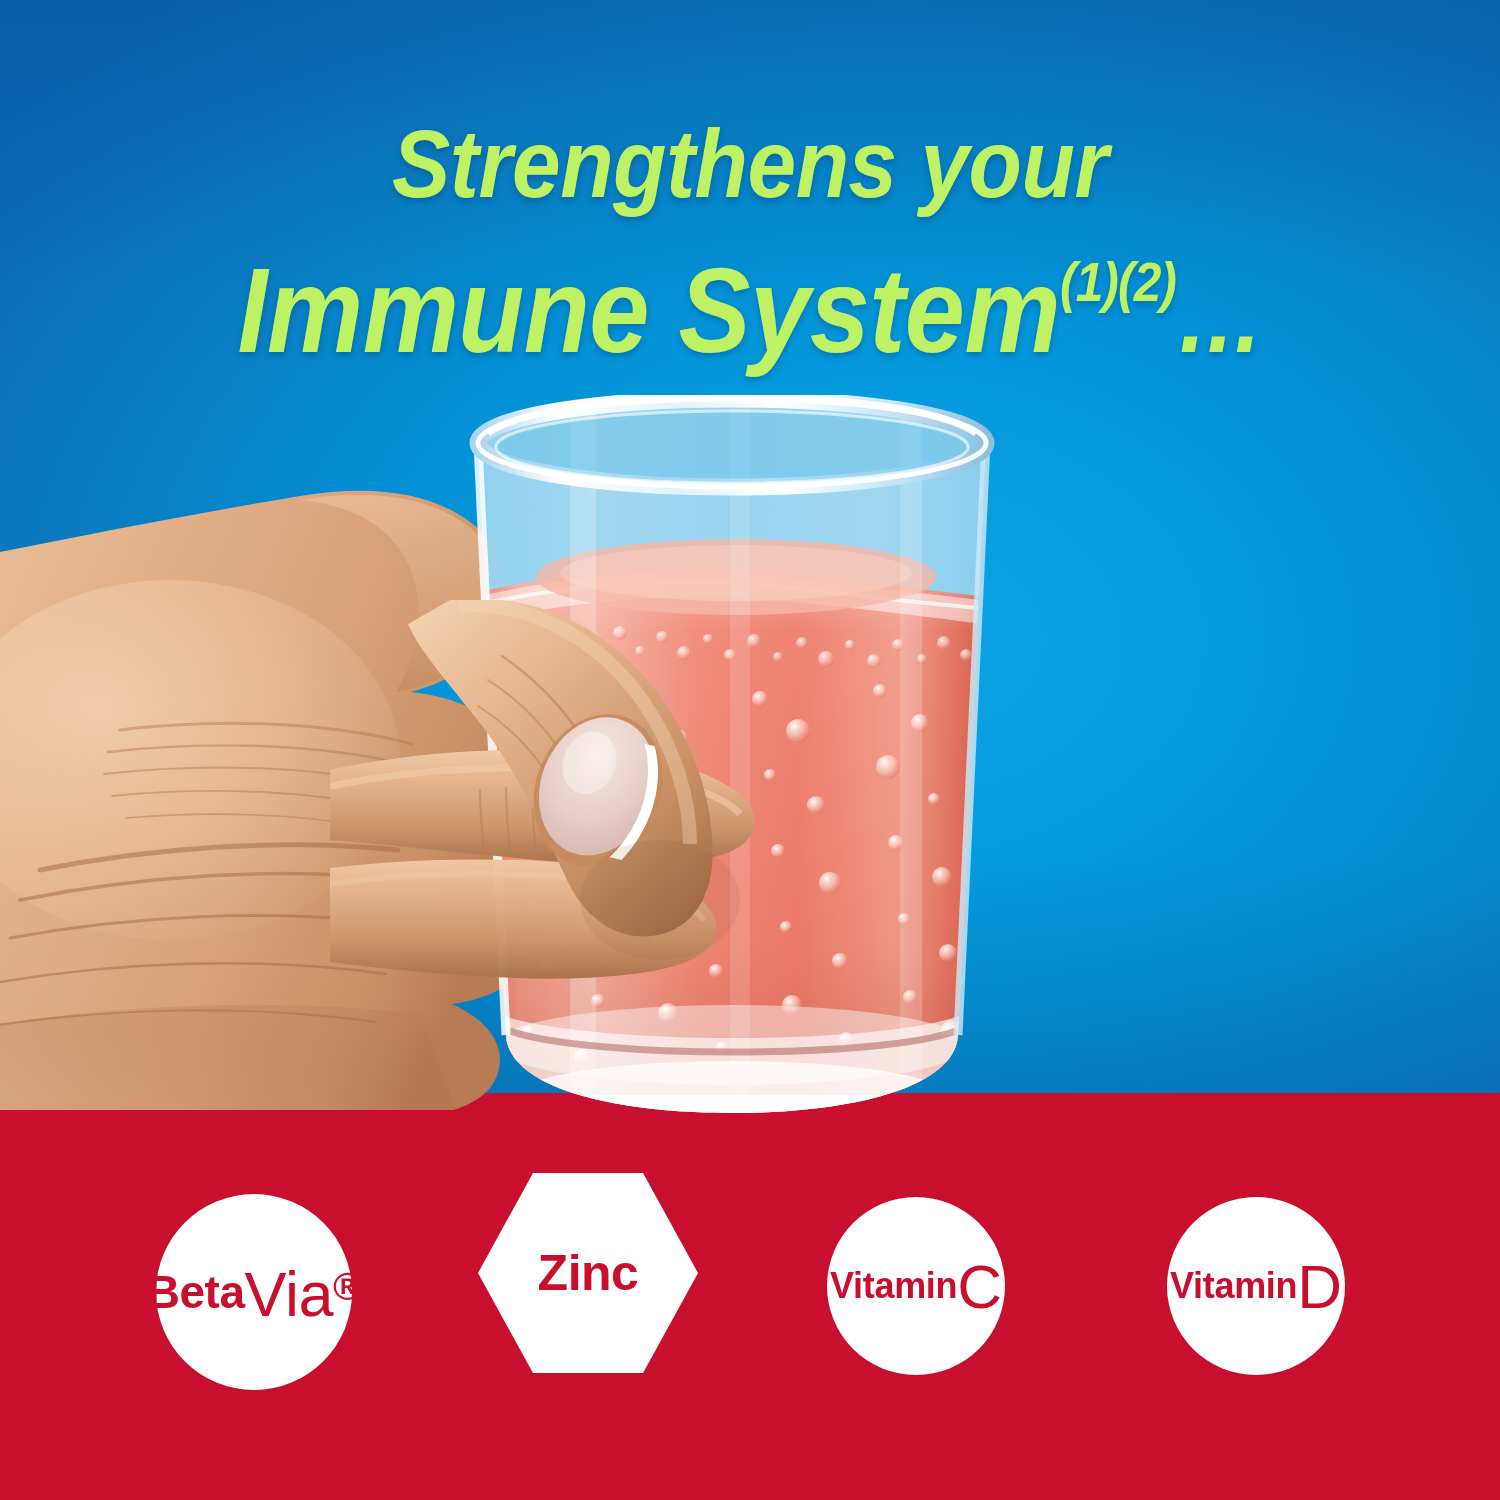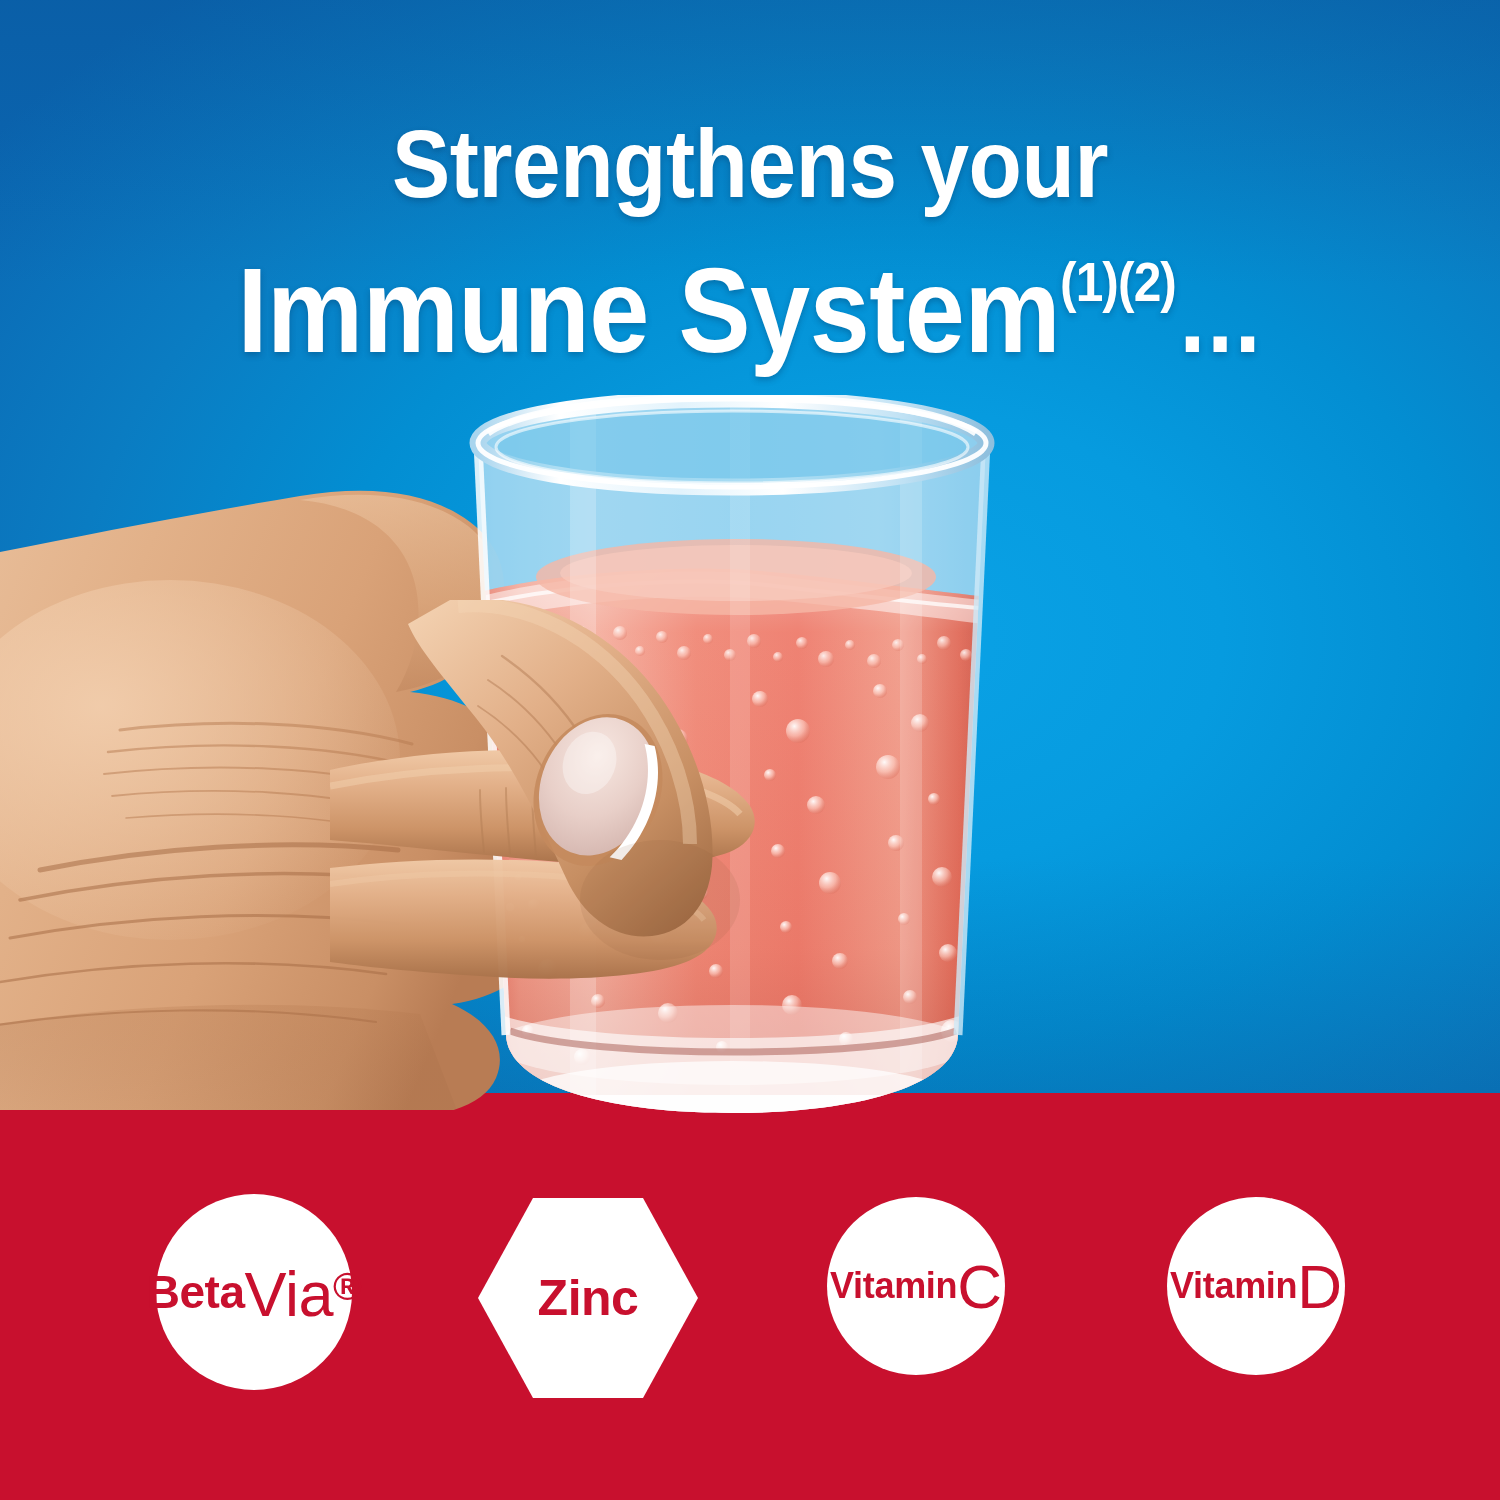--- a/index.html
+++ b/index.html
@@ -51,23 +51,24 @@
     background: #c8102e;
   }
 
   
   .headline {
     position: absolute;
     left: 0;
     top: 112px;
     width: 1500px;
     text-align: center;
-    color: #ffffff;
+    color: #bef264;
     z-index: 40;
     pointer-events: none;
+    font-style: italic;
   }
   .hl-line {
     display: block;
     font-weight: 700;
     letter-spacing: -0.5px;
     text-shadow: 0 3px 7px rgba(0,40,80,0.30);
     white-space: nowrap;
     font-stretch: condensed;
   }
   .hl-line1 {
@@ -159,21 +160,21 @@
   #badge-betavia {
     left: 156px; top: 101px;
     width: 196px; height: 196px;
   }
   #badge-betavia .b-line-strong { font-size: 46px; letter-spacing: -0.5px; }
   #badge-betavia .b-l2 { font-size: 63px; letter-spacing: -0.5px; margin-top: 4px; }
   .reg-mark { font-size: 0.62em; vertical-align: 0.42em; font-weight:700; }
 
   
   #badge-zinc {
-    left: 478px; top: 105px;
+    left: 478px; top: 80px;
     width: 220px; height: 200px;
   }
   #badge-zinc .b-line-strong { font-size: 50px; letter-spacing: -0.5px; }
 
   
   #badge-vitc {
     left: 827px; top: 104px;
     width: 178px; height: 178px;
   }
   #badge-vitc .b-line-strong { font-size: 36px; letter-spacing: -0.3px; }

